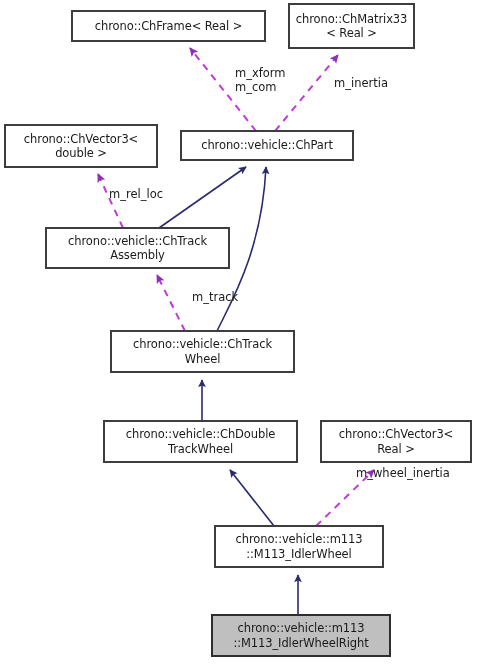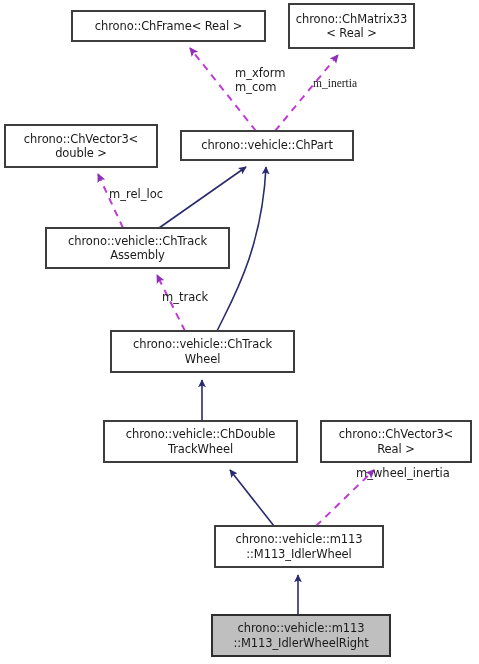--- a/index.html
+++ b/index.html
@@ -115,21 +115,21 @@
 
   <div class="node" style="left: 215px; top: 526px; width: 168px; height: 41px;">chrono::vehicle::m113
 ::M113_IdlerWheel</div>
 
   <div class="node highlight" style="left: 212px; top: 615px; width: 178px; height: 41px;">chrono::vehicle::m113
 ::M113_IdlerWheelRight</div>
 
   <div class="edge-label" style="left: 229px; top: 66px; margin-left: 6px;">m_xform
 m_com</div>
 
-  <div class="edge-label" style="left: 313px; top: 76px; font-family: Liberation Serif, serif;">m_inertia</div>
+  <div class="edge-label" style="left: 334px; top: 76px;">m_inertia</div>
 
   <div class="edge-label" style="left: 109px; top: 187px;">m_rel_loc</div>
 
-  <div class="edge-label" style="left: 162px; top: 290px;">m_track</div>
+  <div class="edge-label" style="left: 192px; top: 290px;">m_track</div>
 
   <div class="edge-label" style="left: 356px; top: 466px;">m_wheel_inertia</div>
 
 </div>
 
 </body></html>

